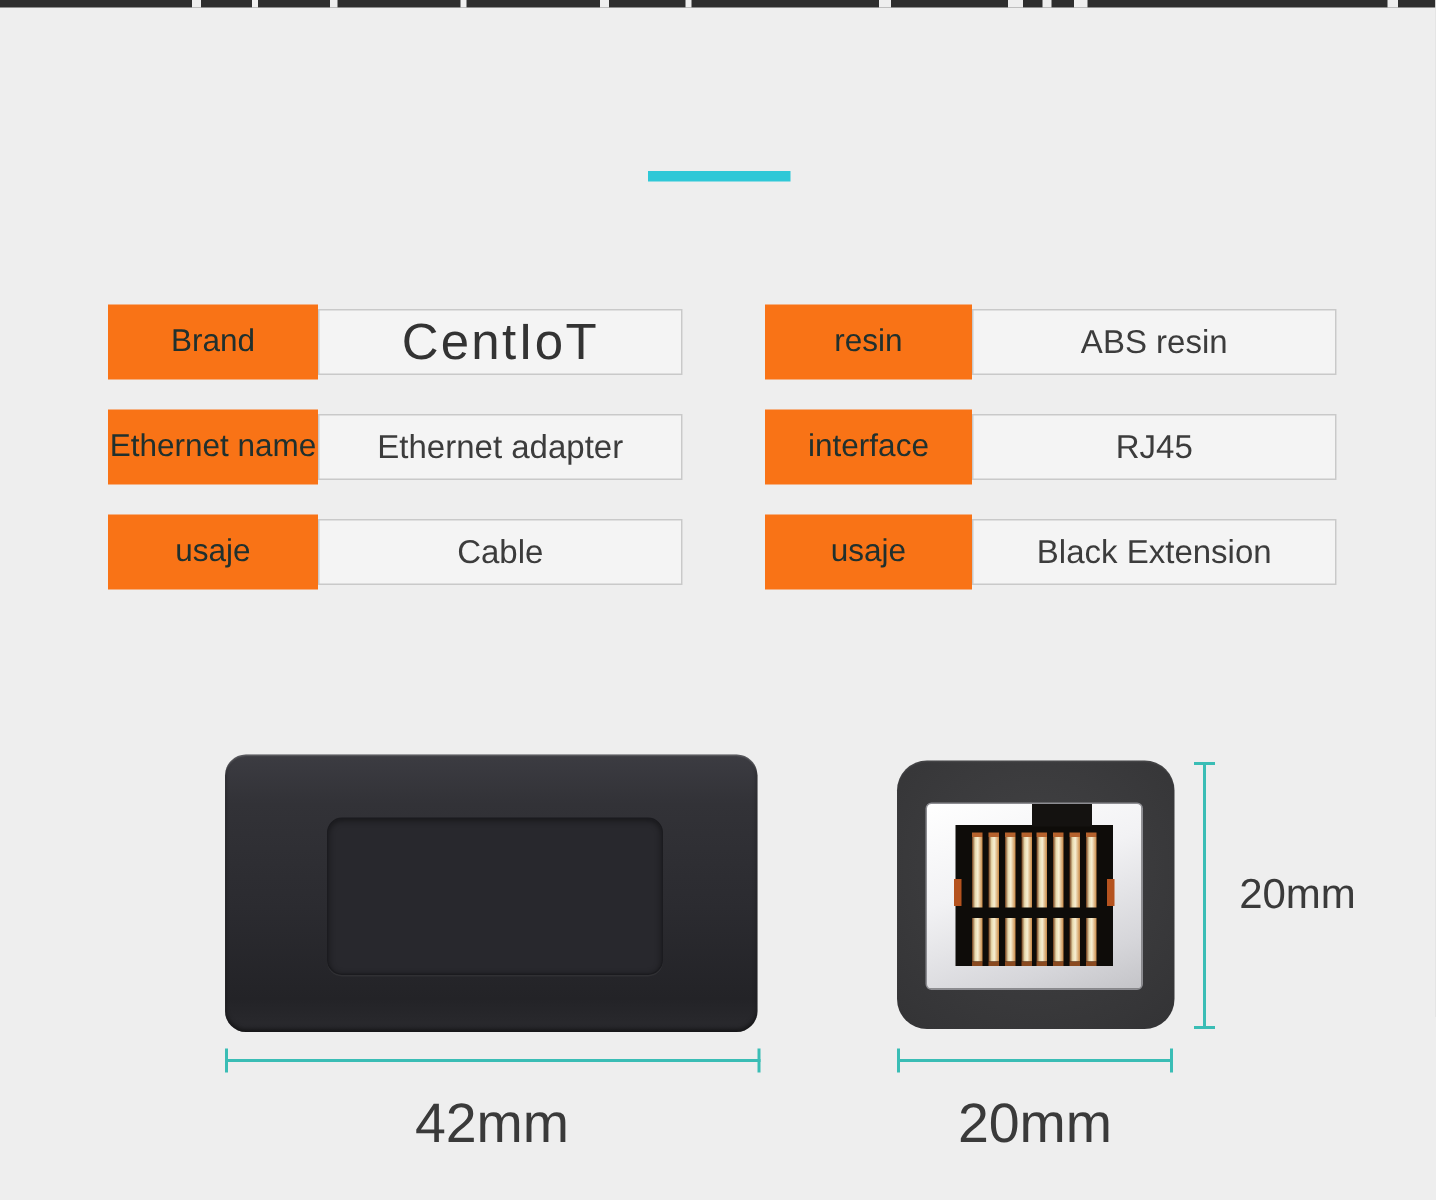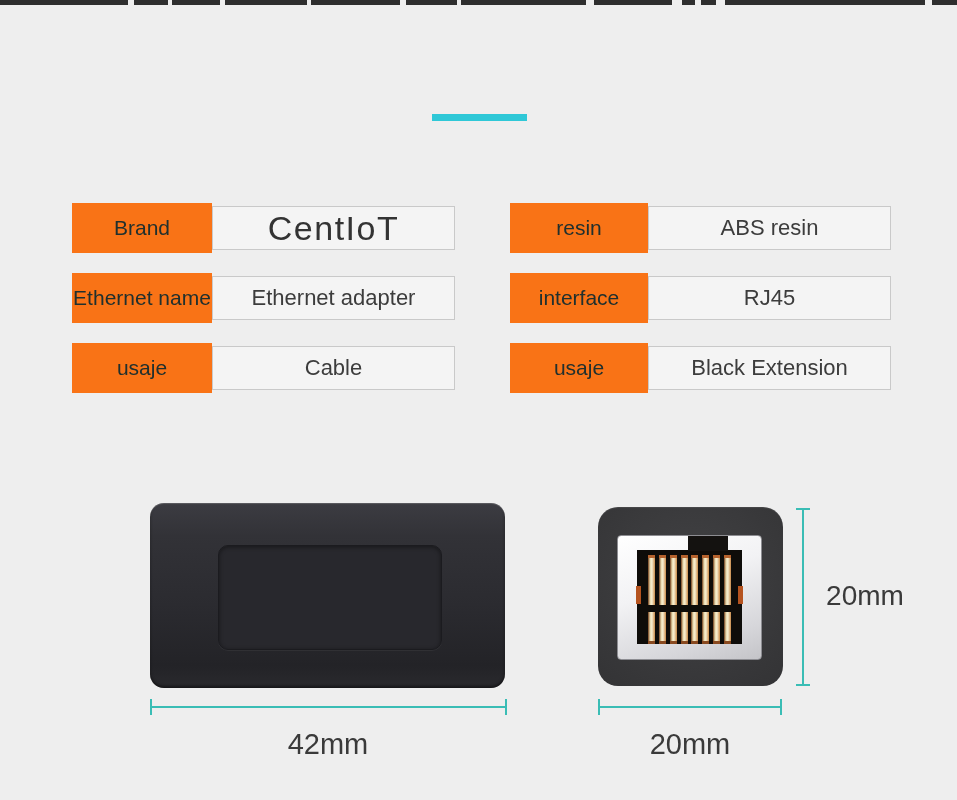--- a/index.html
+++ b/index.html
@@ -83,21 +83,21 @@
   .pin-bot{top:62px;height:29px;border-bottom:3px solid #8a4a20;}
   .side-tab{position:absolute;width:5px;height:18px;background:#b5531f;top:36px;}
   .side-tab.left{left:-1px;} .side-tab.right{right:-1px;}
 
   
   .dim-line-h{position:absolute;height:2px;background:#3abdb5;}
   .dim-line-h .tick{position:absolute;top:-7px;width:2px;height:16px;background:#3abdb5;}
   .dim-line-v{position:absolute;width:2px;background:#3abdb5;}
   .dim-line-v .tick{position:absolute;left:-6px;width:14px;height:2px;background:#3abdb5;}
   .dim-label{
-    position:absolute;font-size:29px;color:#3a3a3a;text-align:center;white-space:nowrap;
+    position:absolute;font-size:37px;color:#3a3a3a;text-align:center;white-space:nowrap;
   }
 </style>
 </head>
 <body>
 
 <div class="stage">
 
   <div class="top-strip">
     <span class="notch" style="left:128px;width:6px;"></span>
     <span class="notch" style="left:168px;width:4px;"></span>

